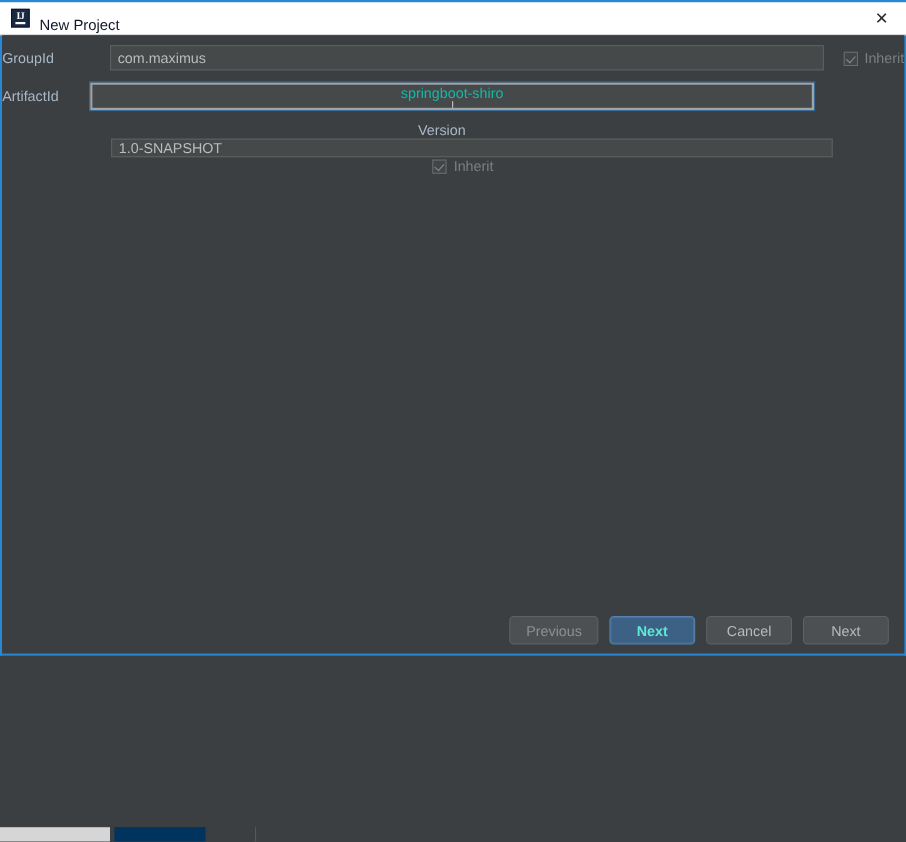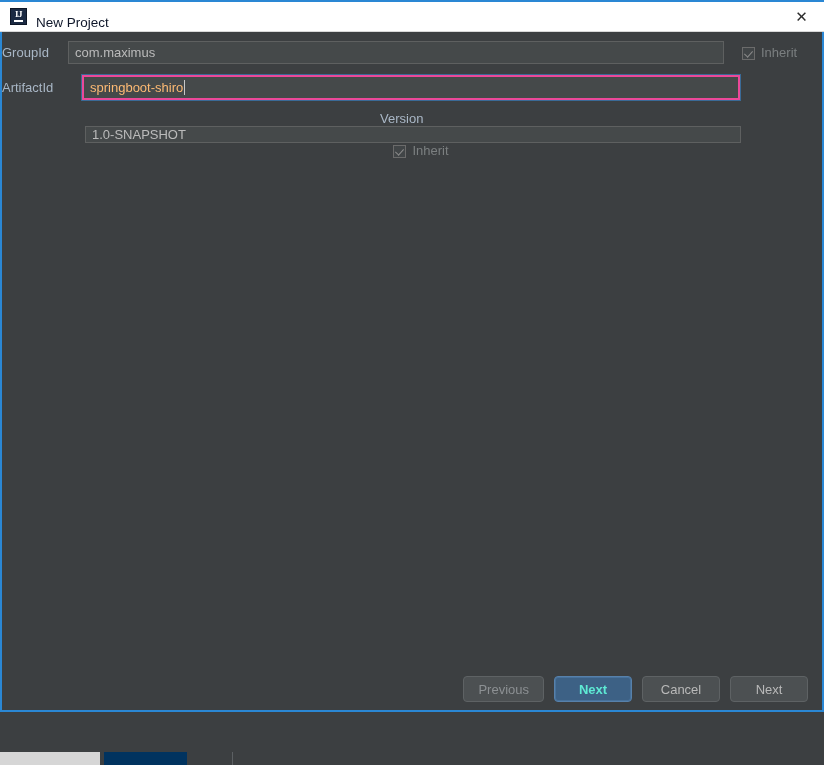--- a/index.html
+++ b/index.html
@@ -41,21 +41,21 @@
   .bg-seg.gap2    { width: 45px;  background: #3c3f41; }
   .bg-seg.divider { width: 1px;   background: #5c6063; }
   .bg-seg.rest    { flex: 1;      background: #3c3f41; }
 
   
   #new-project-dialog {
     position: absolute;
     left: 0;
     top: 0;
     width: 824px;
-    height: 712px;
+    height: 596px;
     box-sizing: border-box;
     border: 2px solid #2a87d4;
     border-top: none;
     background: #3c3f41;
     display: flex;
     flex-direction: column;
   }
 
   
   .title-bar {
@@ -154,29 +154,30 @@
     height: 23px;
     background: #45494a;
     border: 1px solid #5e6060;
     color: #bbbbbb;
     font-size: 13px;
     font-family: "Liberation Sans", sans-serif;
     padding: 0 6px;
     display: flex;
     align-items: center;
     width: 656px;
-    margin-left: 2px;
+    margin-left: 34px;
   }
   .text-input.focused {
-    border: 2px solid #ec4899;
+    border: 2px solid #a3a3a3;
     outline: 1px solid #3a6a96;
     height: 25px;
     margin-left: 16px;
     width: 658px;
-    color: #fdba74;
+    color: #14b8a6;
+    flex-direction: column;
   }
   .caret {
     display: inline-block;
     width: 1px;
     height: 15px;
     background: #c8c8c8;
     margin-left: 1px;
   }
 
   .inherit-box {

